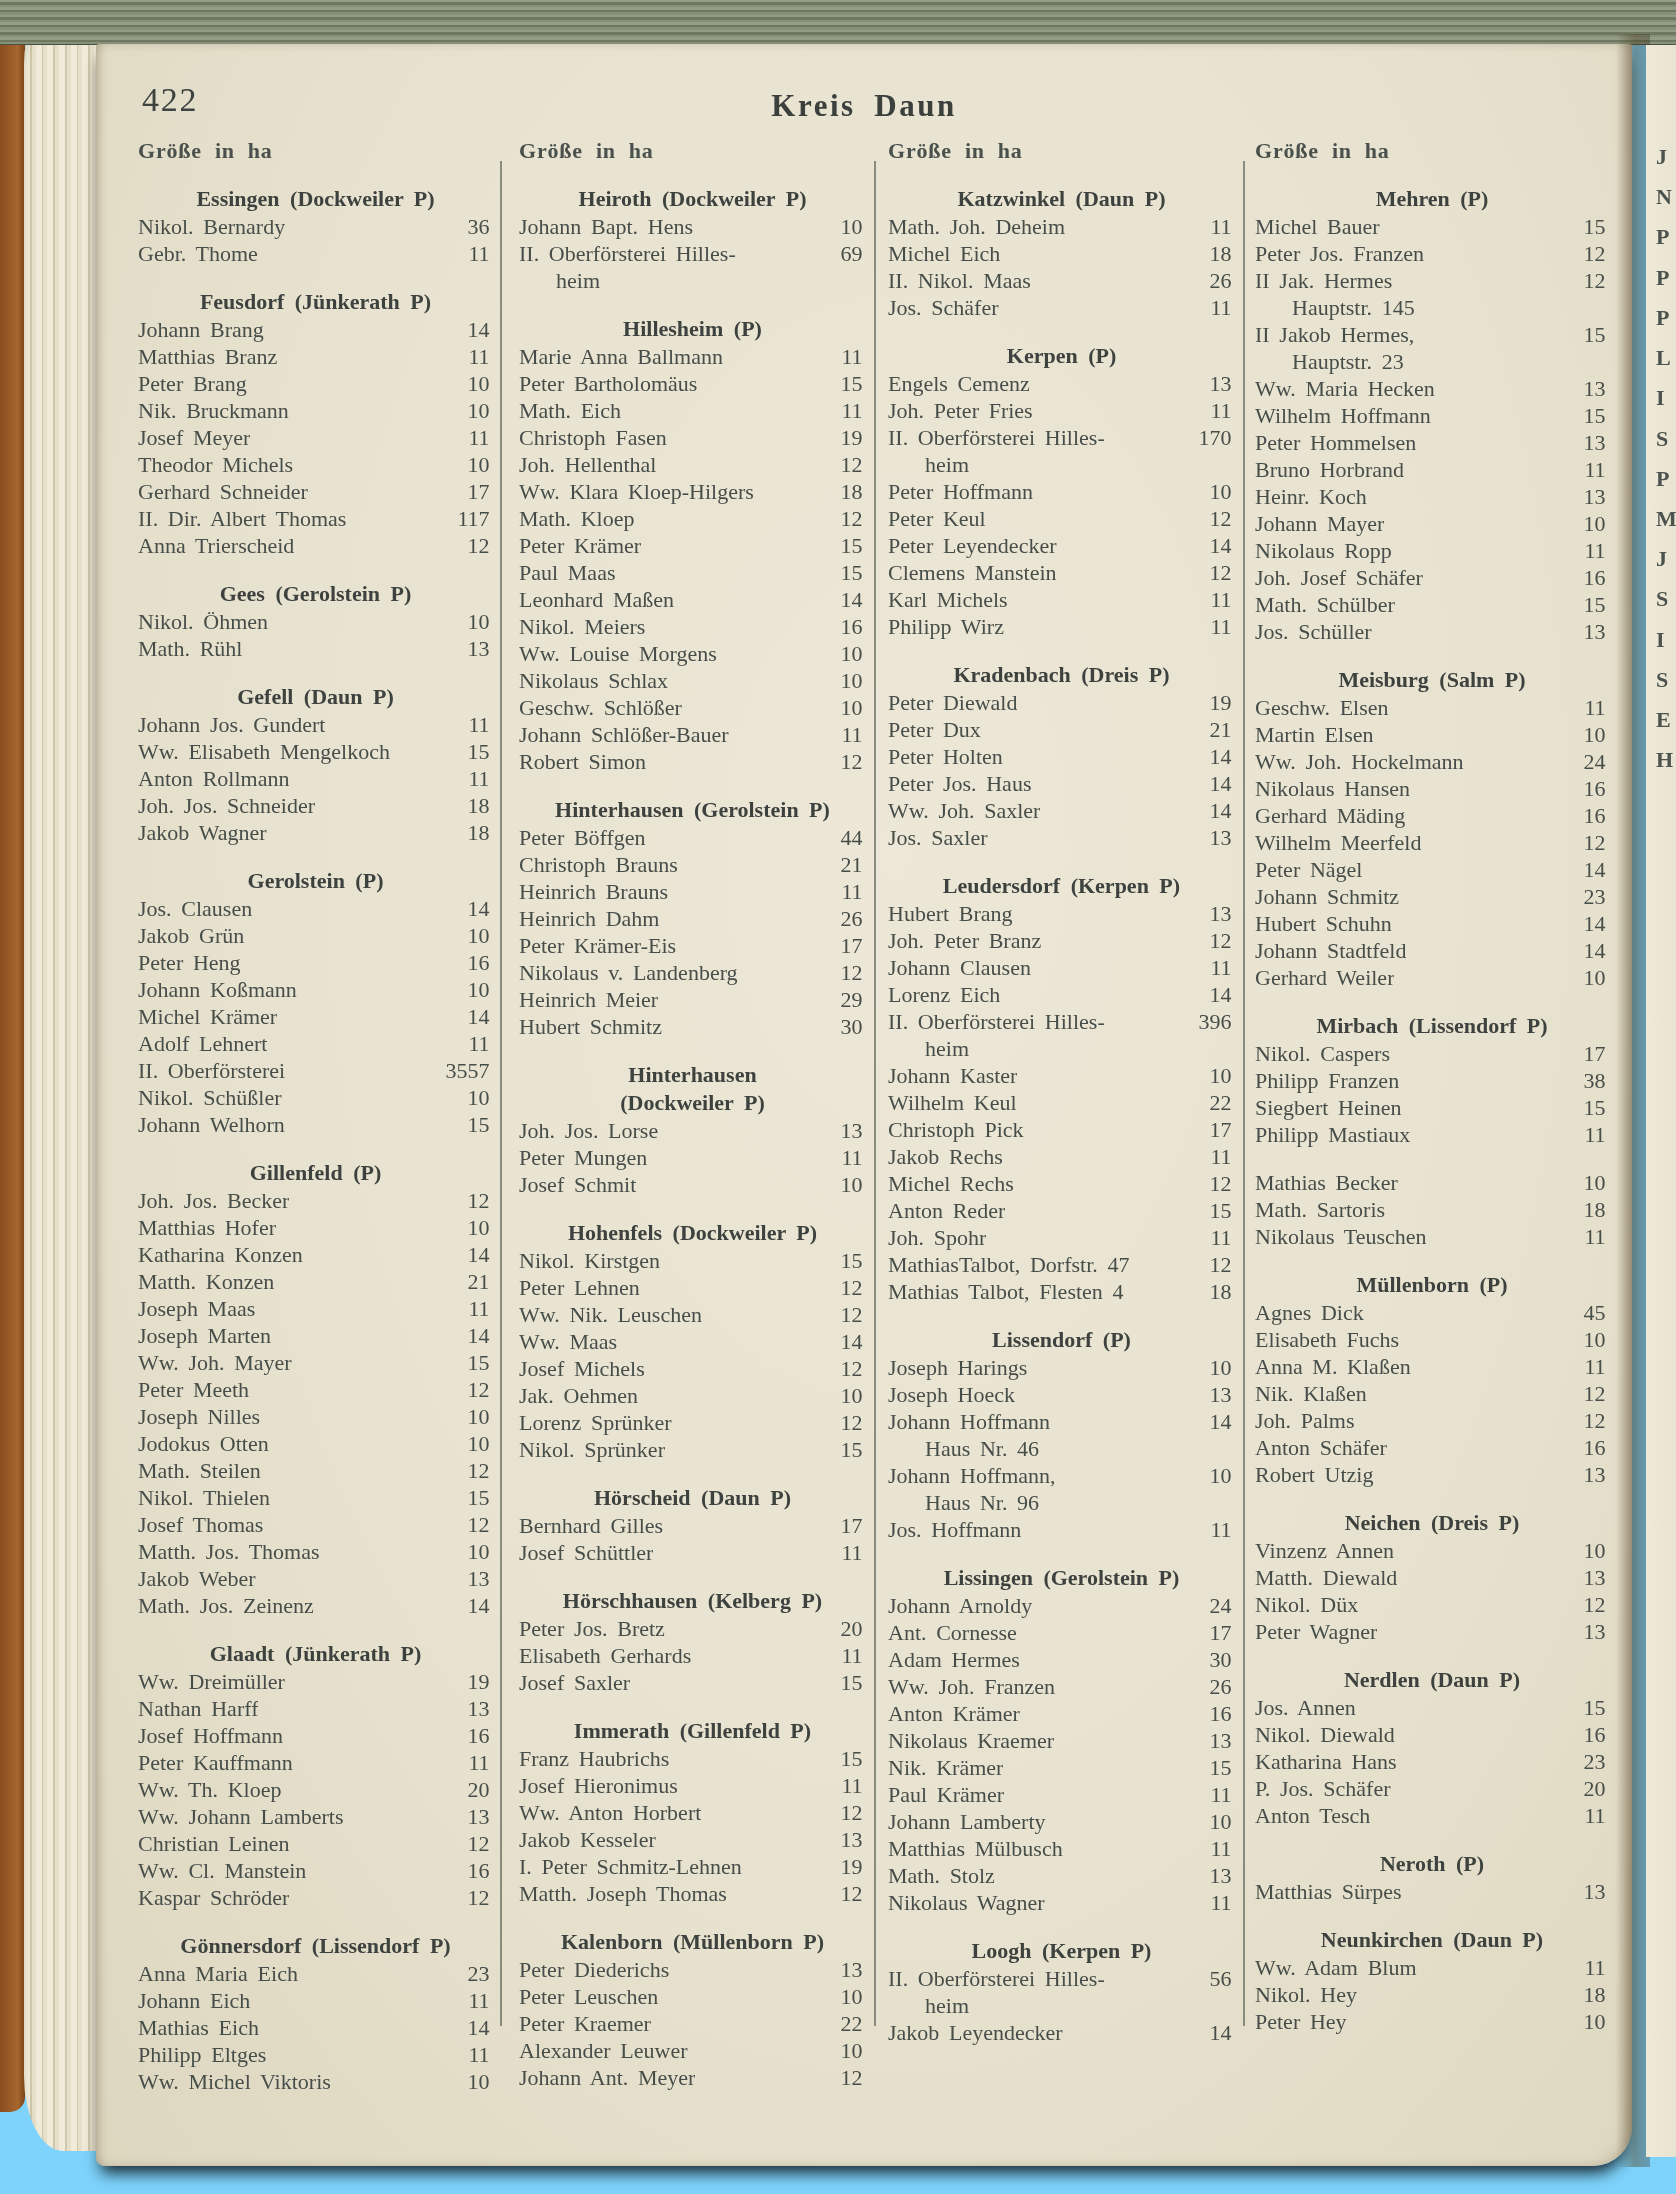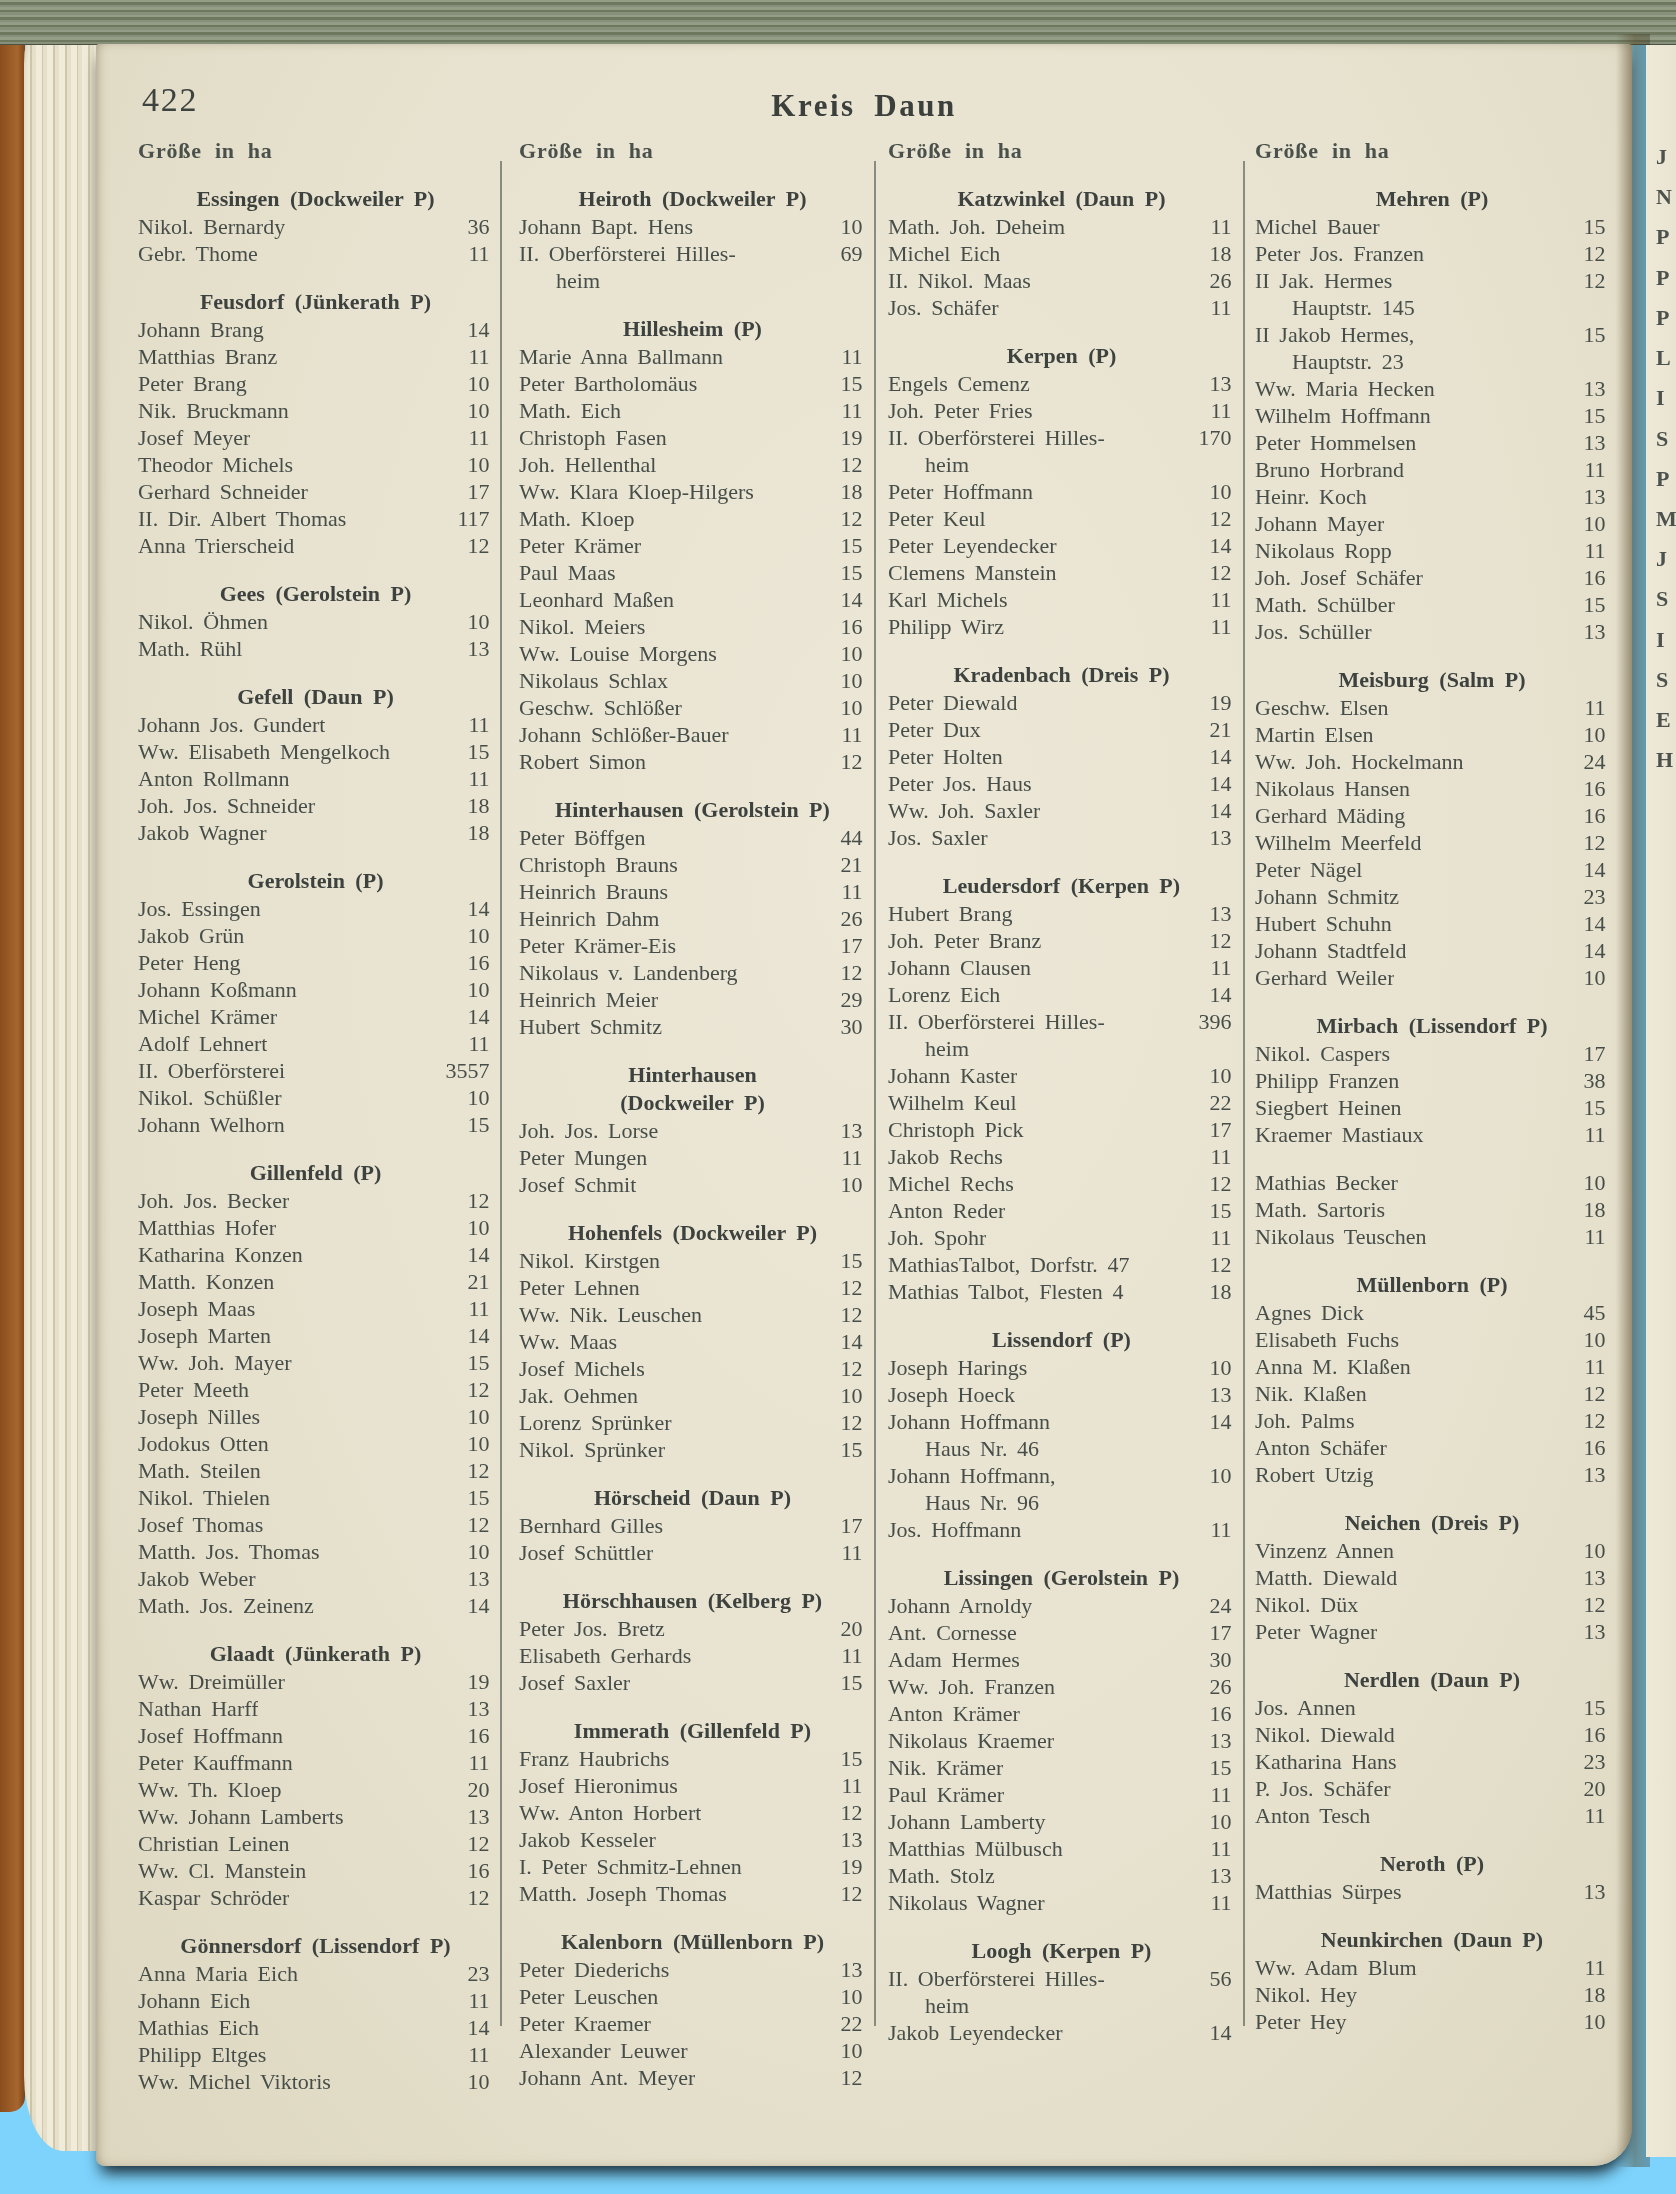--- a/index.html
+++ b/index.html
@@ -169,21 +169,21 @@
           <div class="row">
             <span class="nm">Jakob Wagner</span>
             <span class="vl">18</span>
           </div>
         </div>
         <div class="section">
           <div class="title">
             <div class="tline">Gerolstein (P)</div>
           </div>
           <div class="row">
-            <span class="nm">Jos. Essingen</span>
+            <span class="nm">Jos. Clausen</span>
             <span class="vl">14</span>
           </div>
           <div class="row">
             <span class="nm">Jakob Grün</span>
             <span class="vl">10</span>
           </div>
           <div class="row">
             <span class="nm">Peter Heng</span>
             <span class="vl">16</span>
           </div>
@@ -985,21 +985,21 @@
           </div>
           <div class="row">
             <span class="nm">Philipp Franzen</span>
             <span class="vl">38</span>
           </div>
           <div class="row">
             <span class="nm">Siegbert Heinen</span>
             <span class="vl">15</span>
           </div>
           <div class="row">
-            <span class="nm">Kraemer Mastiaux</span>
+            <span class="nm">Philipp Mastiaux</span>
             <span class="vl">11</span>
           </div>
         </div>
         <div class="section">
           <div class="row">
             <span class="nm">Mathias Becker</span>
             <span class="vl">10</span>
           </div>
           <div class="row">
             <span class="nm">Math. Sartoris</span>

